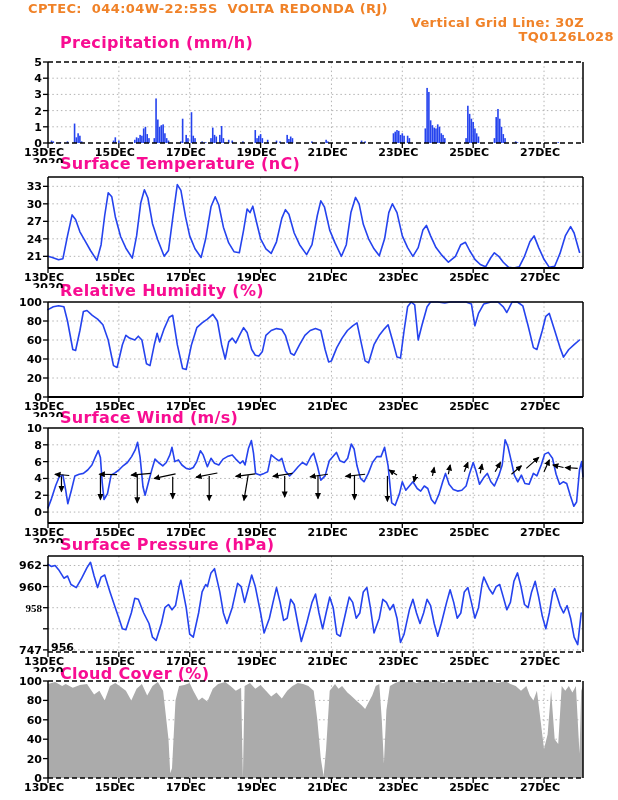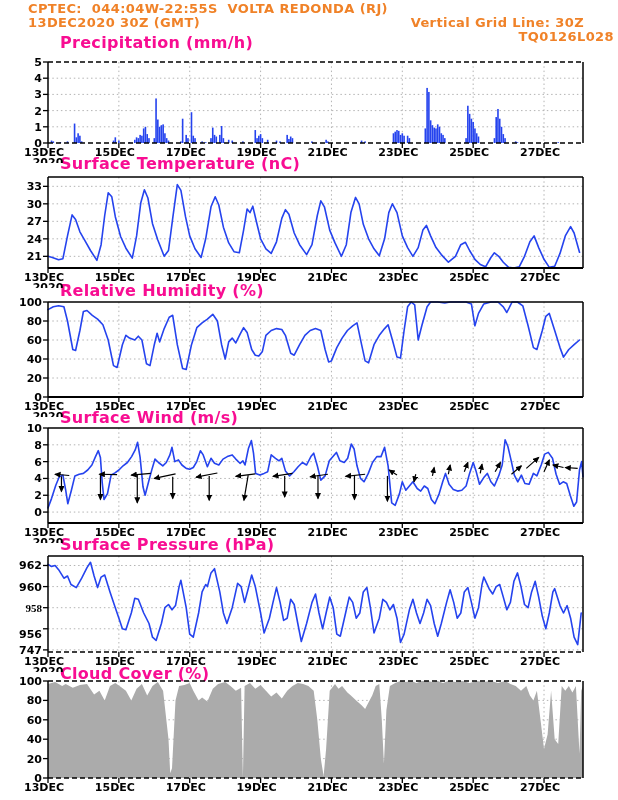--- a/index.html
+++ b/index.html
@@ -10,21 +10,20 @@
   .ylab{position:absolute;font-weight:bold;font-size:11px;color:#000;text-align:right;width:42px;left:0;}
   .xlab{position:absolute;font-weight:bold;font-size:11px;color:#000;text-align:left;width:48px;}
   .sublab{position:absolute;font-weight:bold;font-size:11px;color:#000;text-align:center;width:48px;height:6px;overflow:hidden;line-height:11px;}
   svg{position:absolute;overflow:visible;}
 </style>
 </head>
 <body>
 <div id="stage">
 
 <div class="hdr" style="left: 28px; top: 1px; color: rgb(240, 130, 40);" id="h1">CPTEC:  044:04W-22:55S  VOLTA REDONDA (RJ)</div>
-<div class="hdr" style="left: 28px; top: 15px; color: rgb(240, 130, 40);" id="h2">13DEC2020 30Z (GMT)</div>
 <div class="hdr" style="right: 34px; top: 15px; text-align: right; color: rgb(240, 130, 40);" id="h3">Vertical Grid Line: 30Z</div>
 <div class="hdr" style="right: 4px; top: 29px; text-align: right; color: rgb(240, 130, 40);" id="h4">TQ0126L028</div>
 
 <div class="ptitle" style="left: 60px; top: 33px; color: rgb(248, 13, 146);">Precipitation (mm/h)</div>
 <div class="ptitle" style="left: 60px; top: 154px; color: rgb(248, 13, 146);">Surface Temperature (nC)</div>
 <div class="ptitle" style="left: 60px; top: 281px; color: rgb(248, 13, 146);">Relative Humidity (%)</div>
 <div class="ptitle" style="left: 60px; top: 408px; color: rgb(248, 13, 146);">Surface Wind (m/s)</div>
 <div class="ptitle" style="left: 60px; top: 535px; color: rgb(248, 13, 146); text-align: center;">Surface Pressure (hPa)</div>
 <div class="ptitle" style="left: 60px; top: 664px; color: rgb(248, 13, 146);">Cloud Cover (%)</div>
 
@@ -385,21 +384,21 @@
       <line x1="0" y1="96" x2="0" y2="101" stroke="#000000" stroke-width="1.3"></line>
       <line x1="70.86092715231787" y1="96" x2="70.86092715231787" y2="101" stroke="#000000" stroke-width="1.3"></line>
       <line x1="141.72185430463574" y1="96" x2="141.72185430463574" y2="101" stroke="#000000" stroke-width="1.3"></line>
       <line x1="212.58278145695363" y1="96" x2="212.58278145695363" y2="101" stroke="#000000" stroke-width="1.3"></line>
       <line x1="283.4437086092715" y1="96" x2="283.4437086092715" y2="101" stroke="#000000" stroke-width="1.3"></line>
       <line x1="354.3046357615894" y1="96" x2="354.3046357615894" y2="101" stroke="#000000" stroke-width="1.3"></line>
       <line x1="425.16556291390725" y1="96" x2="425.16556291390725" y2="101" stroke="#000000" stroke-width="1.3"></line>
       <line x1="496.02649006622516" y1="96" x2="496.02649006622516" y2="101" stroke="#000000" stroke-width="1.3"></line>
     </svg>
     <div class="ylab" style="top: 643.89px;">747</div>
-    <div class="ylab" style="top: 628px;">956</div>
+    <div class="ylab" style="top: 641px; padding-left: 32px;">956</div>
     <div class="ylab" style="top: 601.692px; font-family: Liberation Serif, serif;">958</div>
     <div class="ylab" style="top: 580.593px;">960</div>
     <div class="ylab" style="top: 559.495px;">962</div>
     <div class="xlab" style="left: 24px; top: 655px;">13DEC</div>
     <div class="xlab" style="left: 94.8609px; top: 655px;">15DEC</div>
     <div class="xlab" style="left: 165.722px; top: 655px;">17DEC</div>
     <div class="xlab" style="left: 236.583px; top: 655px;">19DEC</div>
     <div class="xlab" style="left: 307.444px; top: 655px;">21DEC</div>
     <div class="xlab" style="left: 378.305px; top: 655px;">23DEC</div>
     <div class="xlab" style="left: 449.166px; top: 655px;">25DEC</div>

